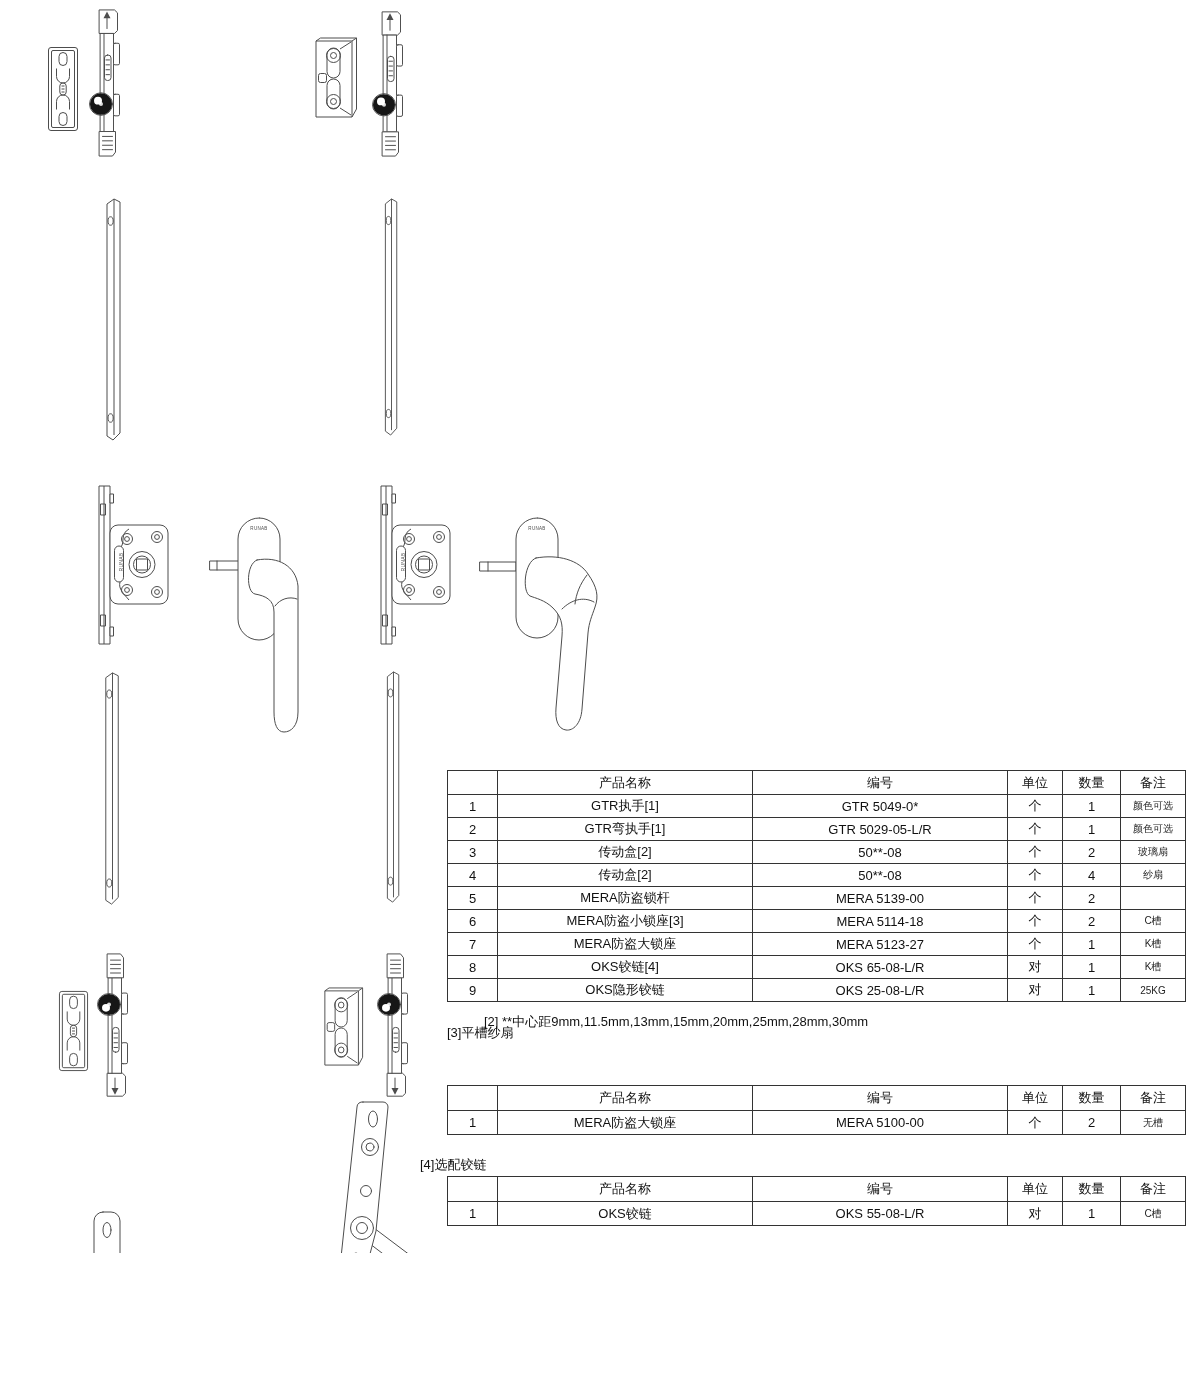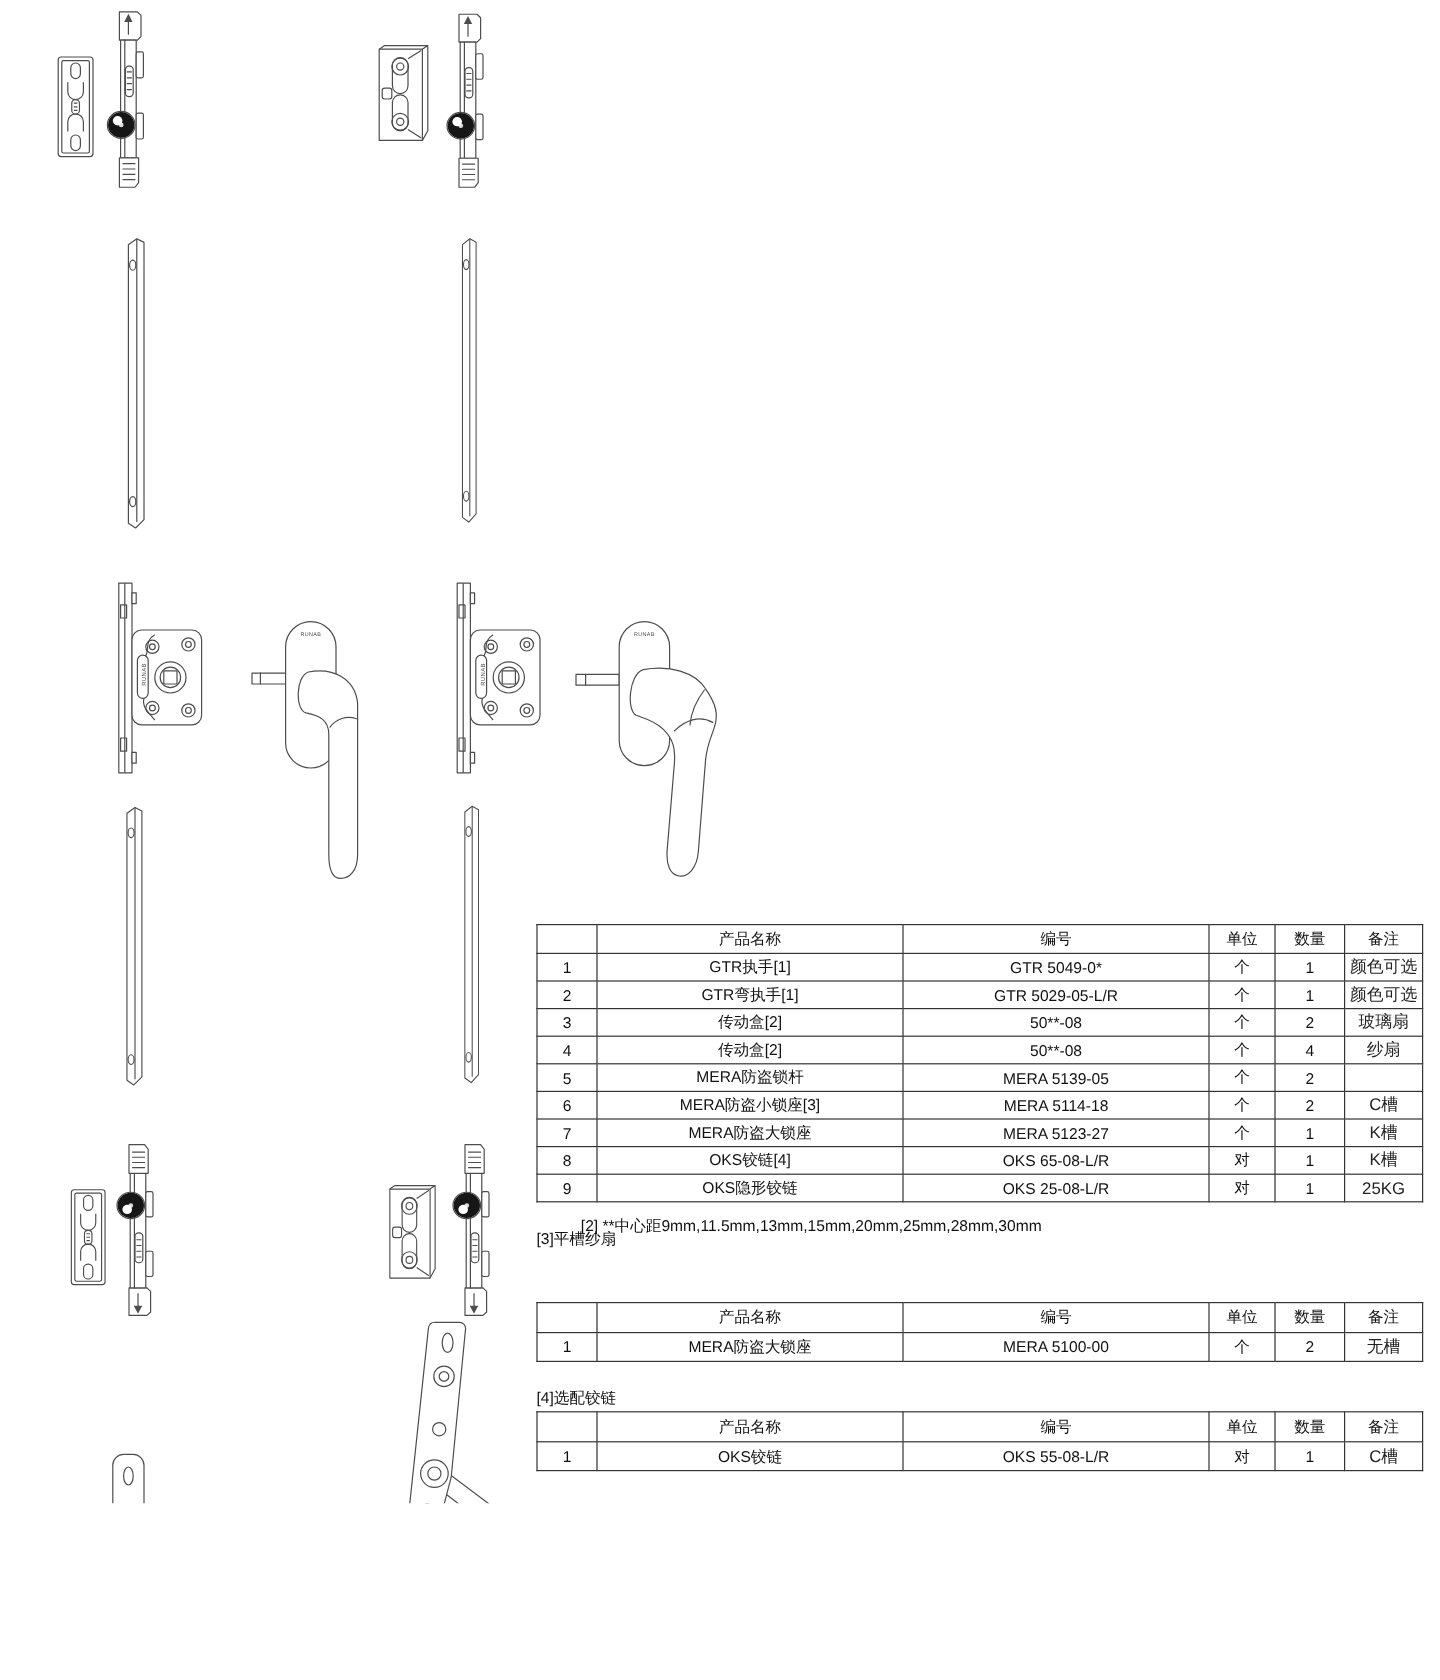--- a/index.html
+++ b/index.html
@@ -3,21 +3,21 @@
 <meta charset="utf-8">
 <style>
   *{box-sizing:border-box}
   body{margin:0;background:#fff}
   .page{position:relative;width:1200px;height:1253px;background:#ffffff;
         font-family:"Liberation Sans",sans-serif;color:#1a1a1a;overflow:hidden}
   .part{position:absolute}
   .tbl{position:absolute;border-collapse:collapse;table-layout:fixed;font-size:13px;color:#111}
   .tbl th,.tbl td{border:1px solid #333;text-align:center;vertical-align:middle;
                   padding:0 2px;font-weight:normal;overflow:hidden;white-space:nowrap}
-  .tbl .rk{font-size:14px;color:#222}
+  .tbl .rk{font-size:10px;color:#222}
   .main-tbl thead tr{height:24px}
   .main-tbl tbody tr{height:23px}
   .sub-tbl thead tr{height:25px}
   .sub-tbl tbody tr{height:24px}
   .notes{position:absolute;left:447px;top:1012px;font-size:13px;line-height:20px;color:#111}
   .notes .l2{padding-left:37px}
   .sec-label{position:absolute;font-size:13px;color:#111}
   .microtext{position:absolute;font-size:5px;color:#4d4d4d;letter-spacing:.3px;
              text-align:center;line-height:6px;width:30px}
   .rot-ccw{transform:rotate(-90deg)}
@@ -350,21 +350,21 @@
           <td>4</td>
           <td>传动盒[2]</td>
           <td>50**-08</td>
           <td>个</td>
           <td>4</td>
           <td class="rk">纱扇</td>
         </tr>
       <tr>
           <td>5</td>
           <td>MERA防盗锁杆</td>
-          <td>MERA 5139-05</td>
+          <td>MERA 5139-00</td>
           <td>个</td>
           <td>2</td>
           <td class="rk"></td>
         </tr>
       <tr>
           <td>6</td>
           <td>MERA防盗小锁座[3]</td>
           <td>MERA 5114-18</td>
           <td>个</td>
           <td>2</td>
@@ -426,21 +426,21 @@
           <td>1</td>
           <td>MERA防盗大锁座</td>
           <td>MERA 5100-00</td>
           <td>个</td>
           <td>2</td>
           <td class="rk">无槽</td>
         </tr>
     </tbody>
   </table>
 
-  <div class="sec-label" style="left:447px;top:1156px">[4]选配铰链</div>
+  <div class="sec-label" style="left:420px;top:1156px">[4]选配铰链</div>
   <table class="tbl sub-tbl" style="left:447px;top:1176px;width:738px">
     <colgroup>
         <col style="width:50px">
         <col style="width:255px">
         <col style="width:255px">
         <col style="width:55px">
         <col style="width:58px">
         <col style="width:65px">
       </colgroup>
     <thead>

